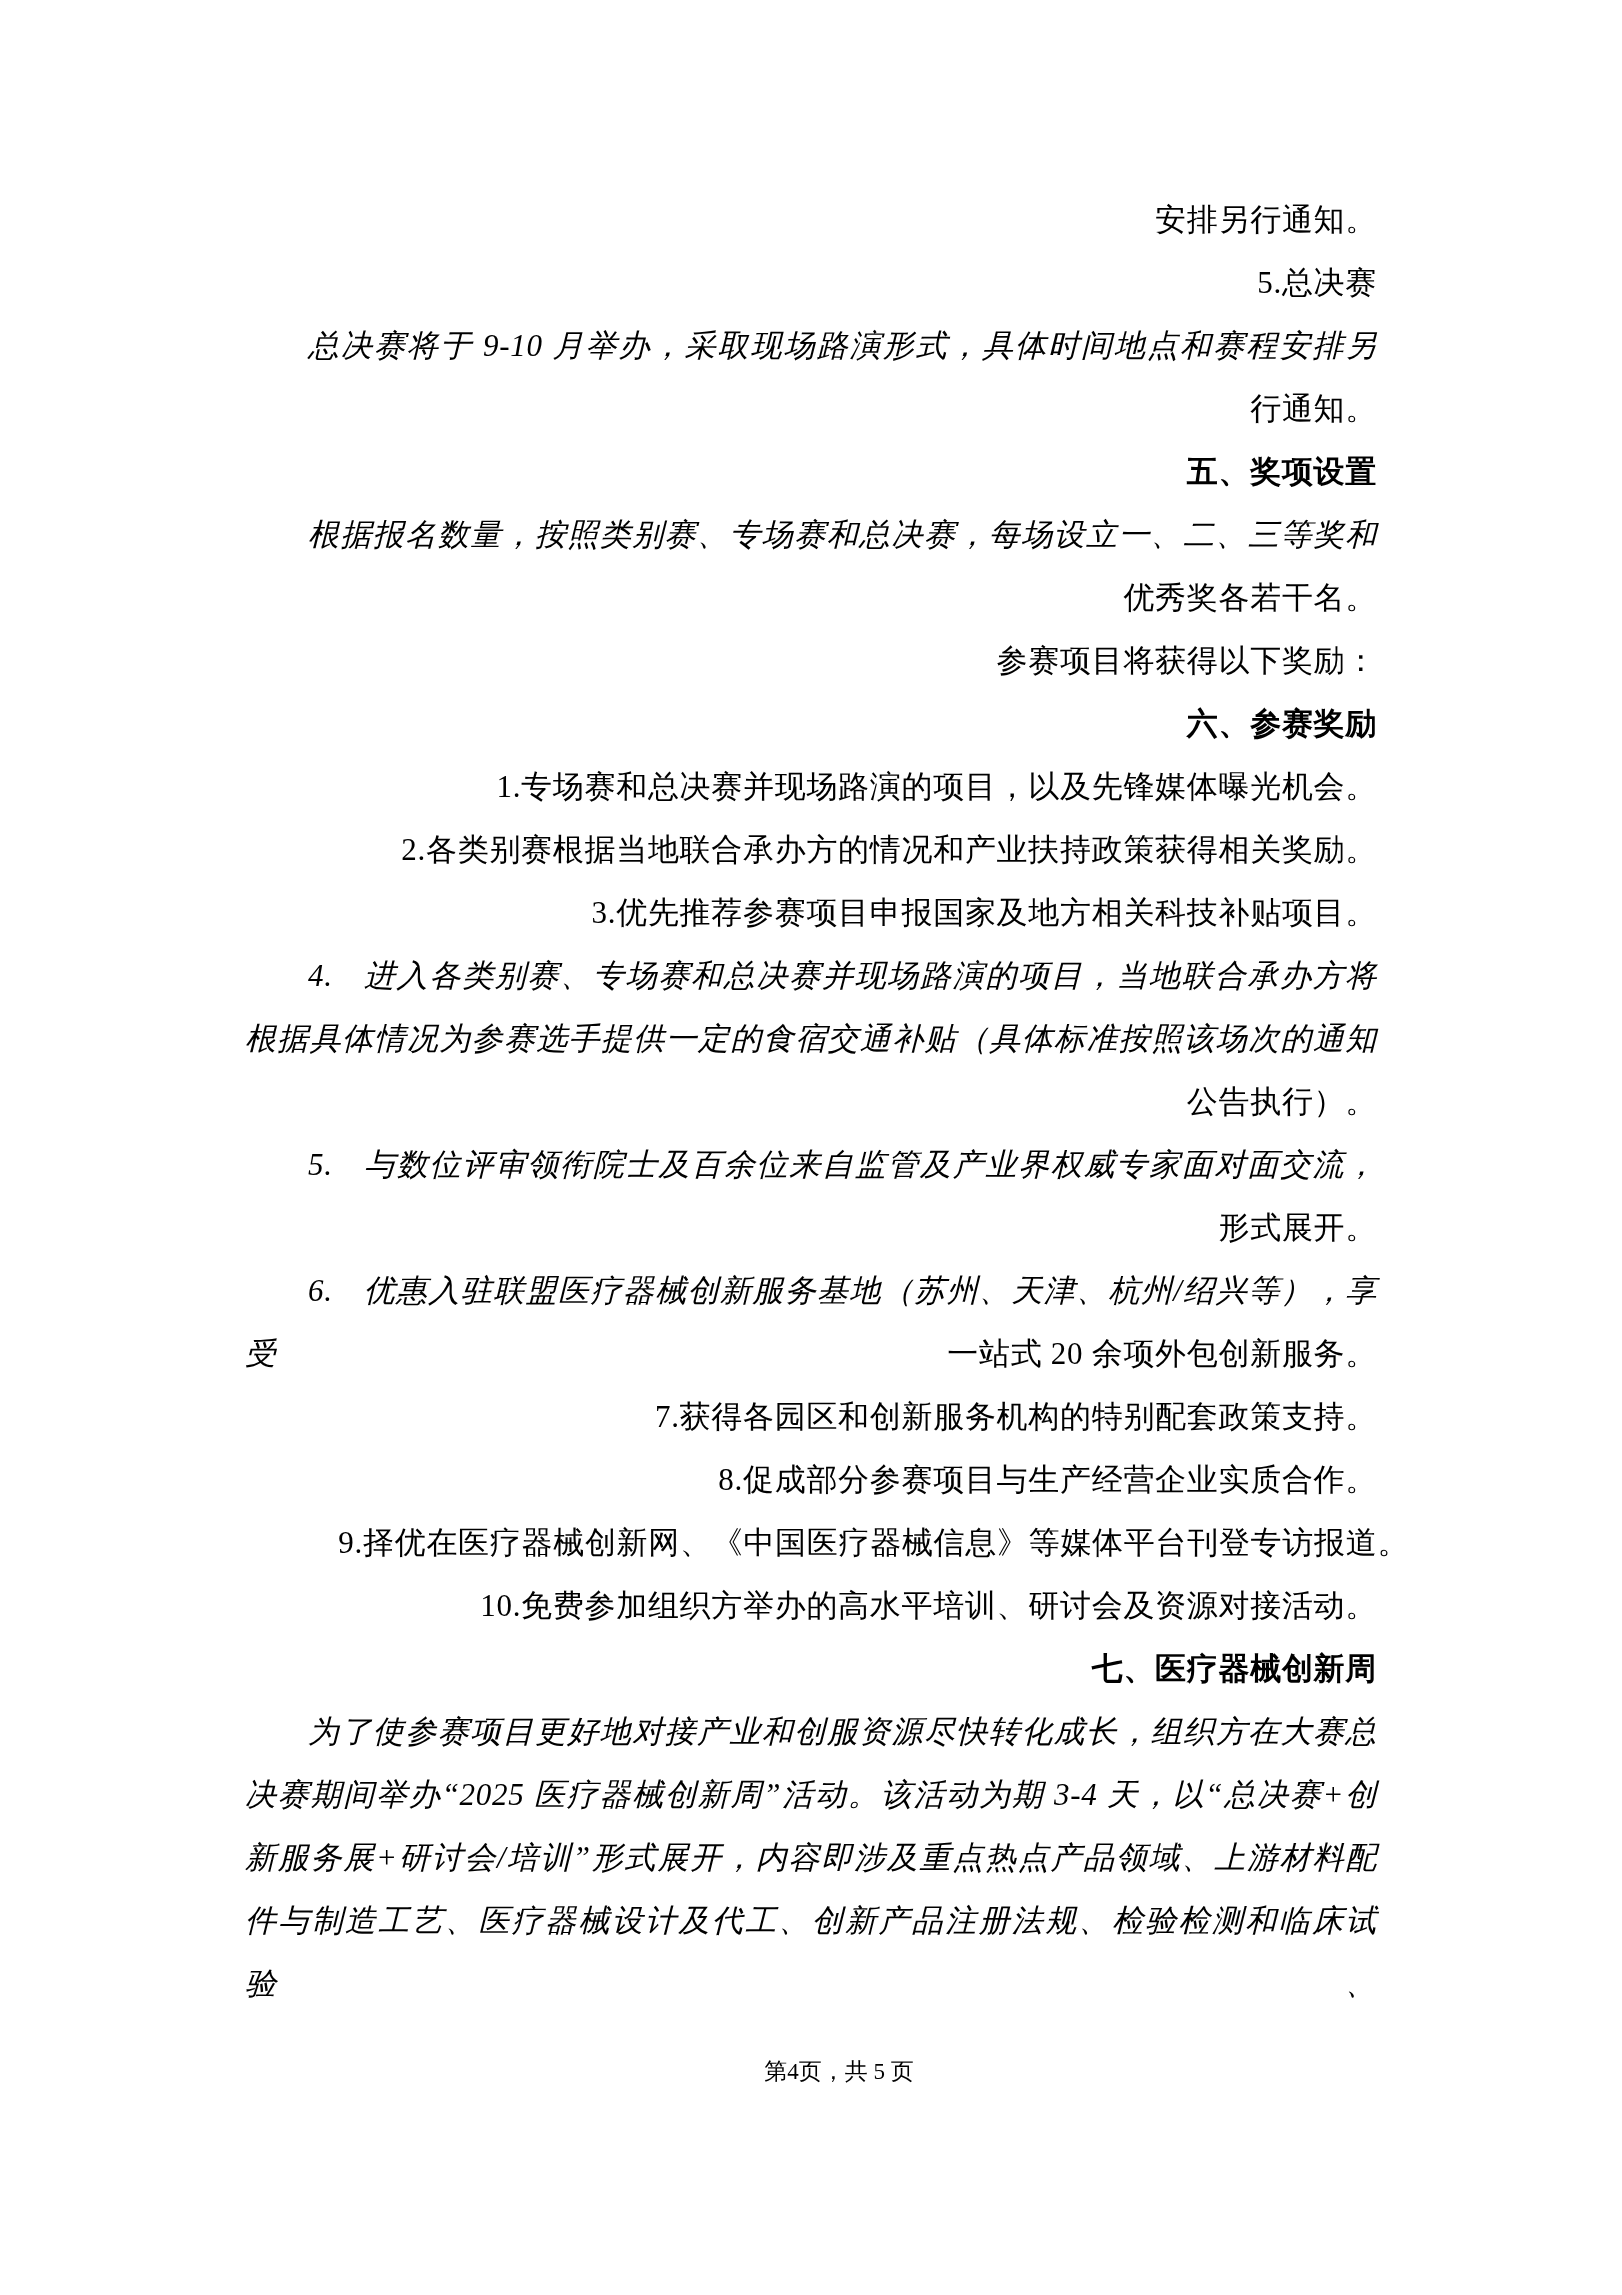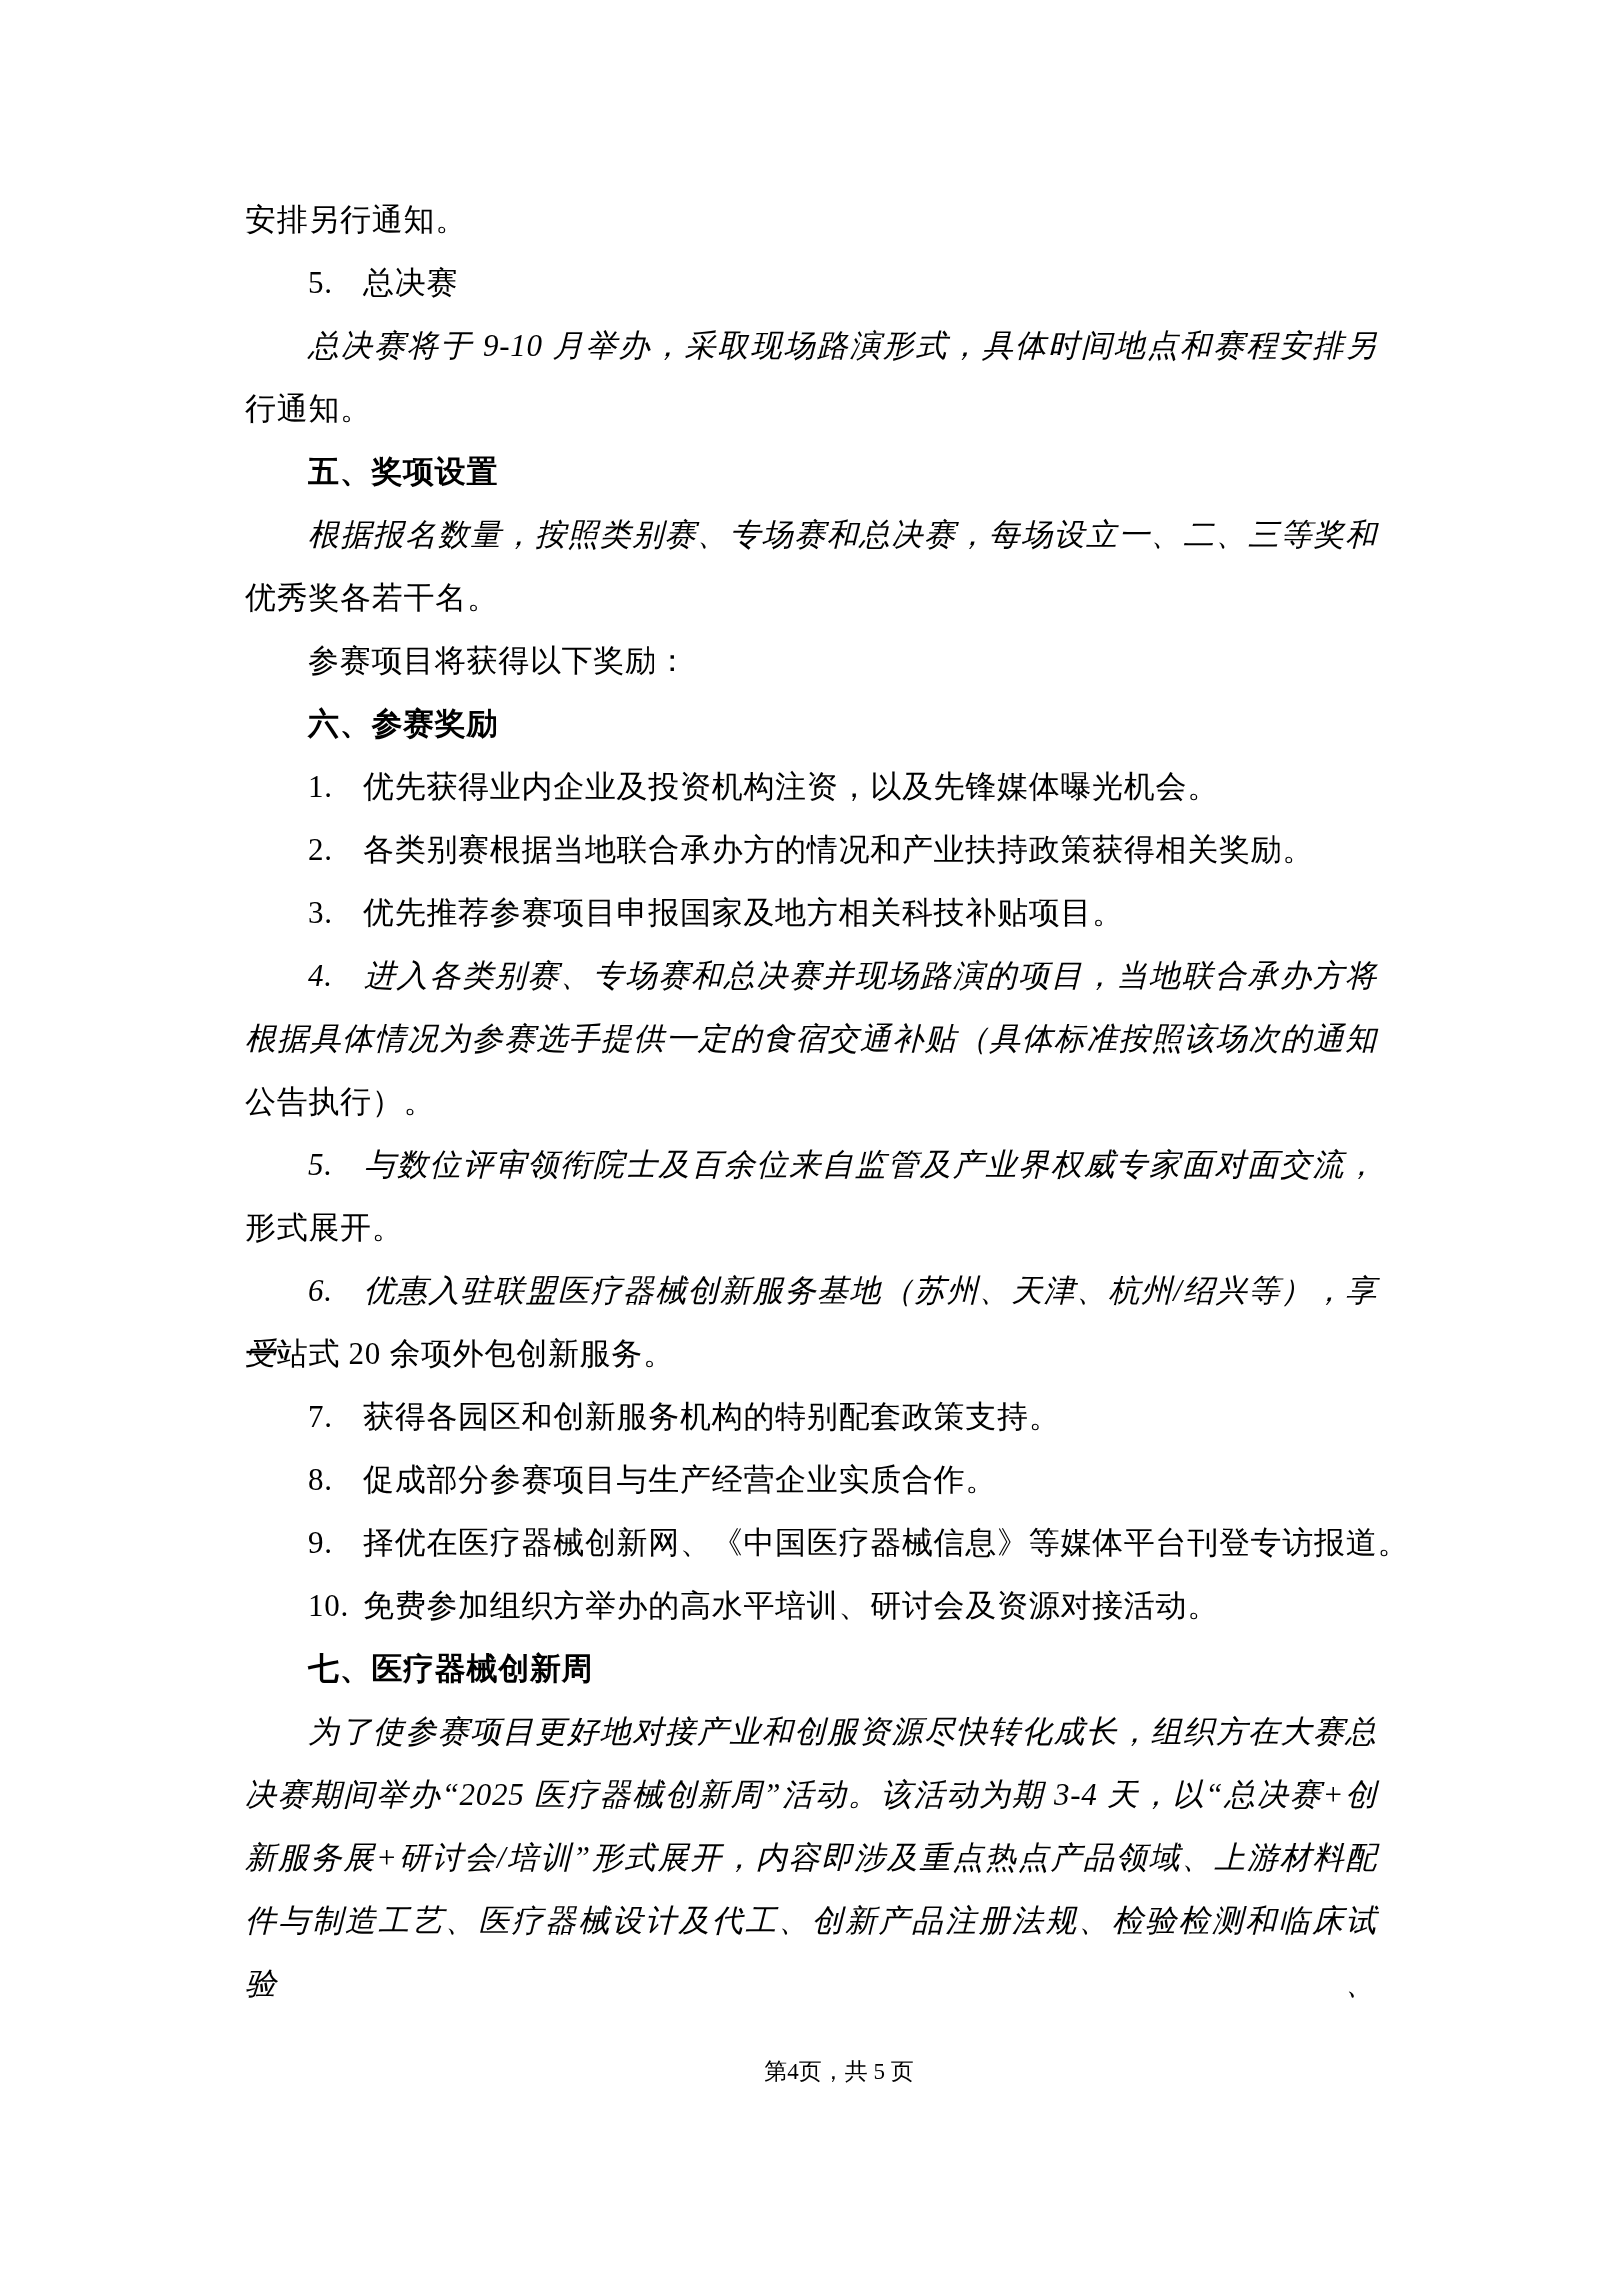--- a/index.html
+++ b/index.html
@@ -15,20 +15,21 @@
     position:absolute;
     top:188px;left:245px;
     width:1132px;
   }
   .ln{
     font-size:31px;
     line-height:63px;
     height:63px;
     letter-spacing:0.7px;
     white-space:nowrap;
+    text-align:right;
   }
   .ln.just{
     white-space:normal;
     text-align:justify;
     text-align-last:justify;
     font-style:italic;
   }
   .ind{ text-indent:63px; }
   .hd{ font-weight:bold; }
   .num{
@@ -53,21 +54,21 @@
   <main class="content">
     <div class="ln">安排另行通知。</div>
     <div class="ln ind"><span class="num">5.</span><span>总决赛</span></div>
     <div class="ln ind just">总决赛将于 9-10 月举办，采取现场路演形式，具体时间地点和赛程安排另</div>
     <div class="ln">行通知。</div>
     <div class="ln ind hd">五、奖项设置</div>
     <div class="ln ind just">根据报名数量，按照类别赛、专场赛和总决赛，每场设立一、二、三等奖和</div>
     <div class="ln">优秀奖各若干名。</div>
     <div class="ln ind">参赛项目将获得以下奖励：</div>
     <div class="ln ind hd">六、参赛奖励</div>
-    <div class="ln ind"><span class="num">1.</span><span>优先获得业内企业及投资机构注资，以及先锋媒体曝光机会。</span></div>
+    <div class="ln ind"><span class="num">1.</span><span>专场赛和总决赛并现场路演的项目，以及先锋媒体曝光机会。</span></div>
     <div class="ln ind"><span class="num">2.</span><span>各类别赛根据当地联合承办方的情况和产业扶持政策获得相关奖励。</span></div>
     <div class="ln ind"><span class="num">3.</span><span>优先推荐参赛项目申报国家及地方相关科技补贴项目。</span></div>
     <div class="ln ind just"><span class="num">4.</span><span>进入各类别赛、专场赛和总决赛并现场路演的项目，当地联合承办方将</span></div>
     <div class="ln just">根据具体情况为参赛选手提供一定的食宿交通补贴（具体标准按照该场次的通知</div>
     <div class="ln">公告执行）。</div>
     <div class="ln ind just"><span class="num">5.</span><span>与数位评审领衔院士及百余位来自监管及产业界权威专家面对面交流，</span></div>
     <div class="ln">形式展开。</div>
     <div class="ln ind just"><span class="num">6.</span><span>优惠入驻联盟医疗器械创新服务基地（苏州、天津、杭州/绍兴等），享受</span></div>
     <div class="ln">一站式 20 余项外包创新服务。</div>
     <div class="ln ind"><span class="num">7.</span><span>获得各园区和创新服务机构的特别配套政策支持。</span></div>

